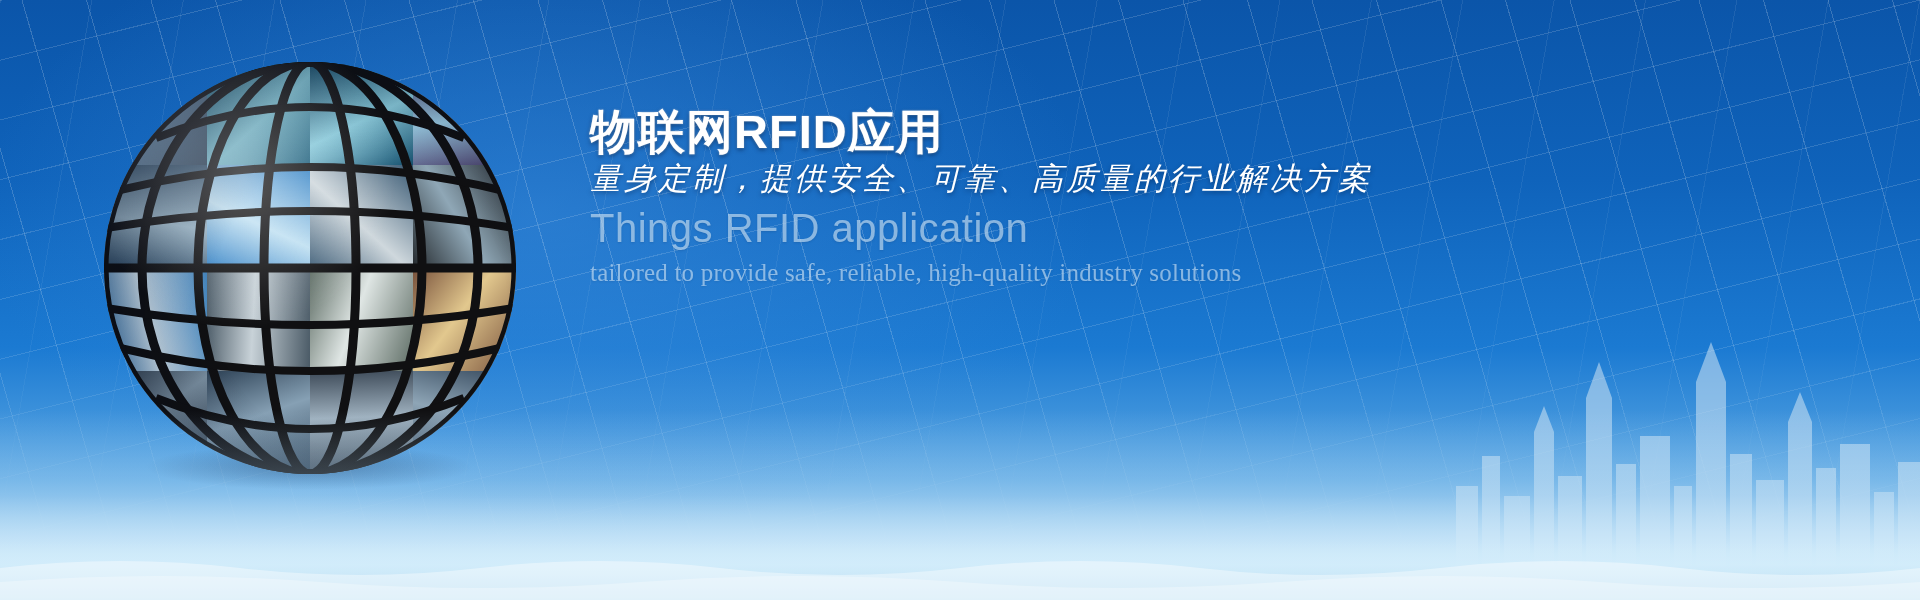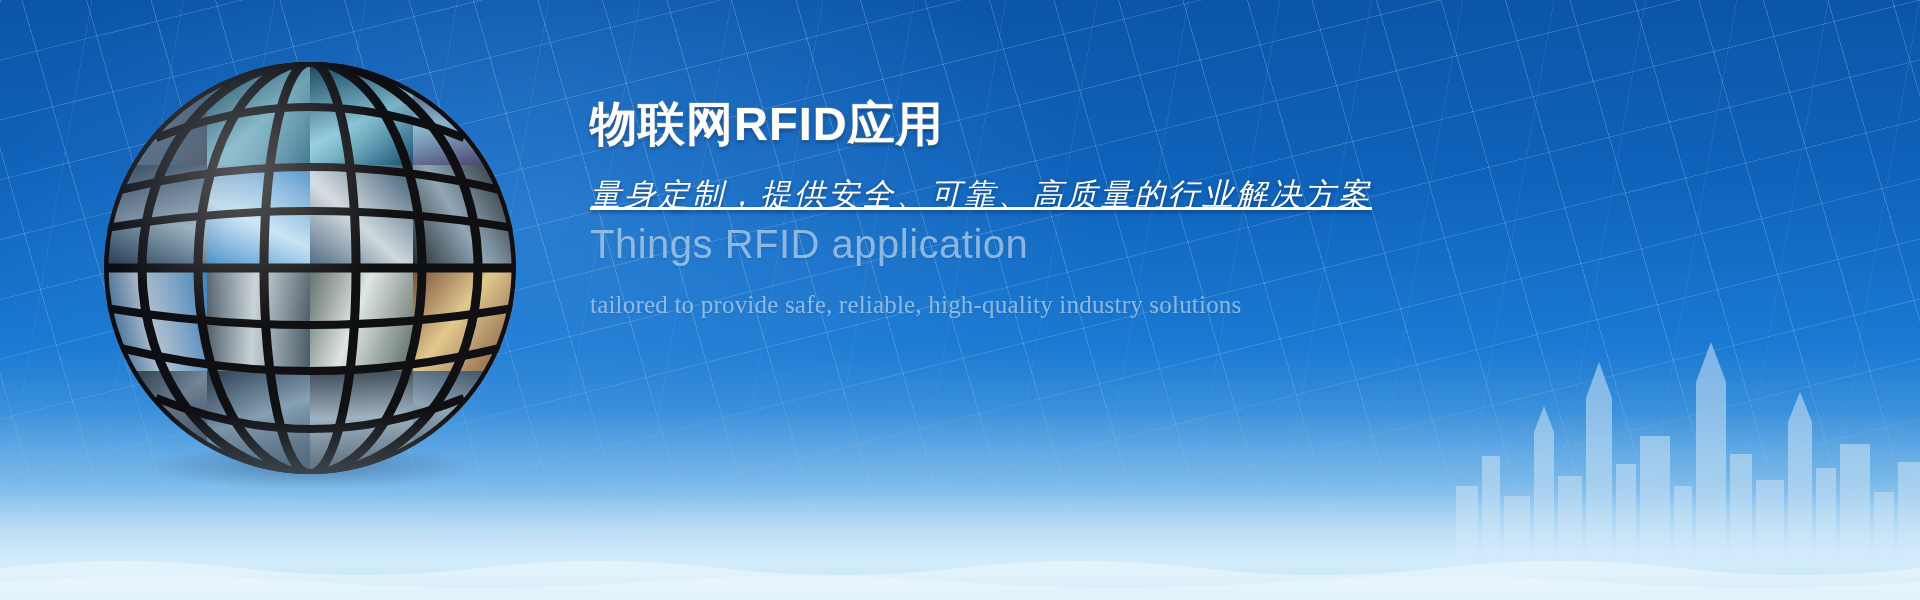--- a/index.html
+++ b/index.html
@@ -60,35 +60,35 @@
 
   
   .skyline{ position:absolute; right:0; bottom:34px; width:470px; height:230px; opacity:.55; }
 
   
   .copy{ position:absolute; left:590px; top:98px; width:1100px; }
   .h1{
     font-size:47px; font-weight:700; color:#ffffff; letter-spacing:1px;
     line-height:1.1; white-space:nowrap;
     text-shadow:0 2px 4px rgba(0,30,70,.55), 0 0 2px rgba(255,255,255,.6);
+    margin-top:8px;
   }
   .h2{
-    margin-top:24px; font-size:31px; color:#ffffff; letter-spacing:3px;
+    margin-top:0; font-size:31px; color:#ffffff; letter-spacing:3px;
     font-family:"Liberation Serif", serif; font-style:italic; font-weight:400;
     white-space:nowrap;
     text-shadow:0 2px 4px rgba(0,30,70,.5);
-    text-decoration:underline;
   }
   .h3{
     margin-top:6px; font-size:40px; font-weight:400; letter-spacing:.5px;
     color:rgba(208,230,248,.62); white-space:nowrap;
     text-shadow:0 1px 2px rgba(20,70,130,.25);
   }
   .h4{
-    margin-top:24px; font-size:25px; font-weight:400; letter-spacing:.2px;
+    margin-top:8px; font-size:25px; font-weight:400; letter-spacing:.2px;
     font-family:"Liberation Serif", serif;
     color:rgba(214,234,250,.60); white-space:nowrap;
     text-shadow:0 1px 2px rgba(20,70,130,.2);
   }
 </style>
 </head>
 <body>
 
 <div class="banner">
 

